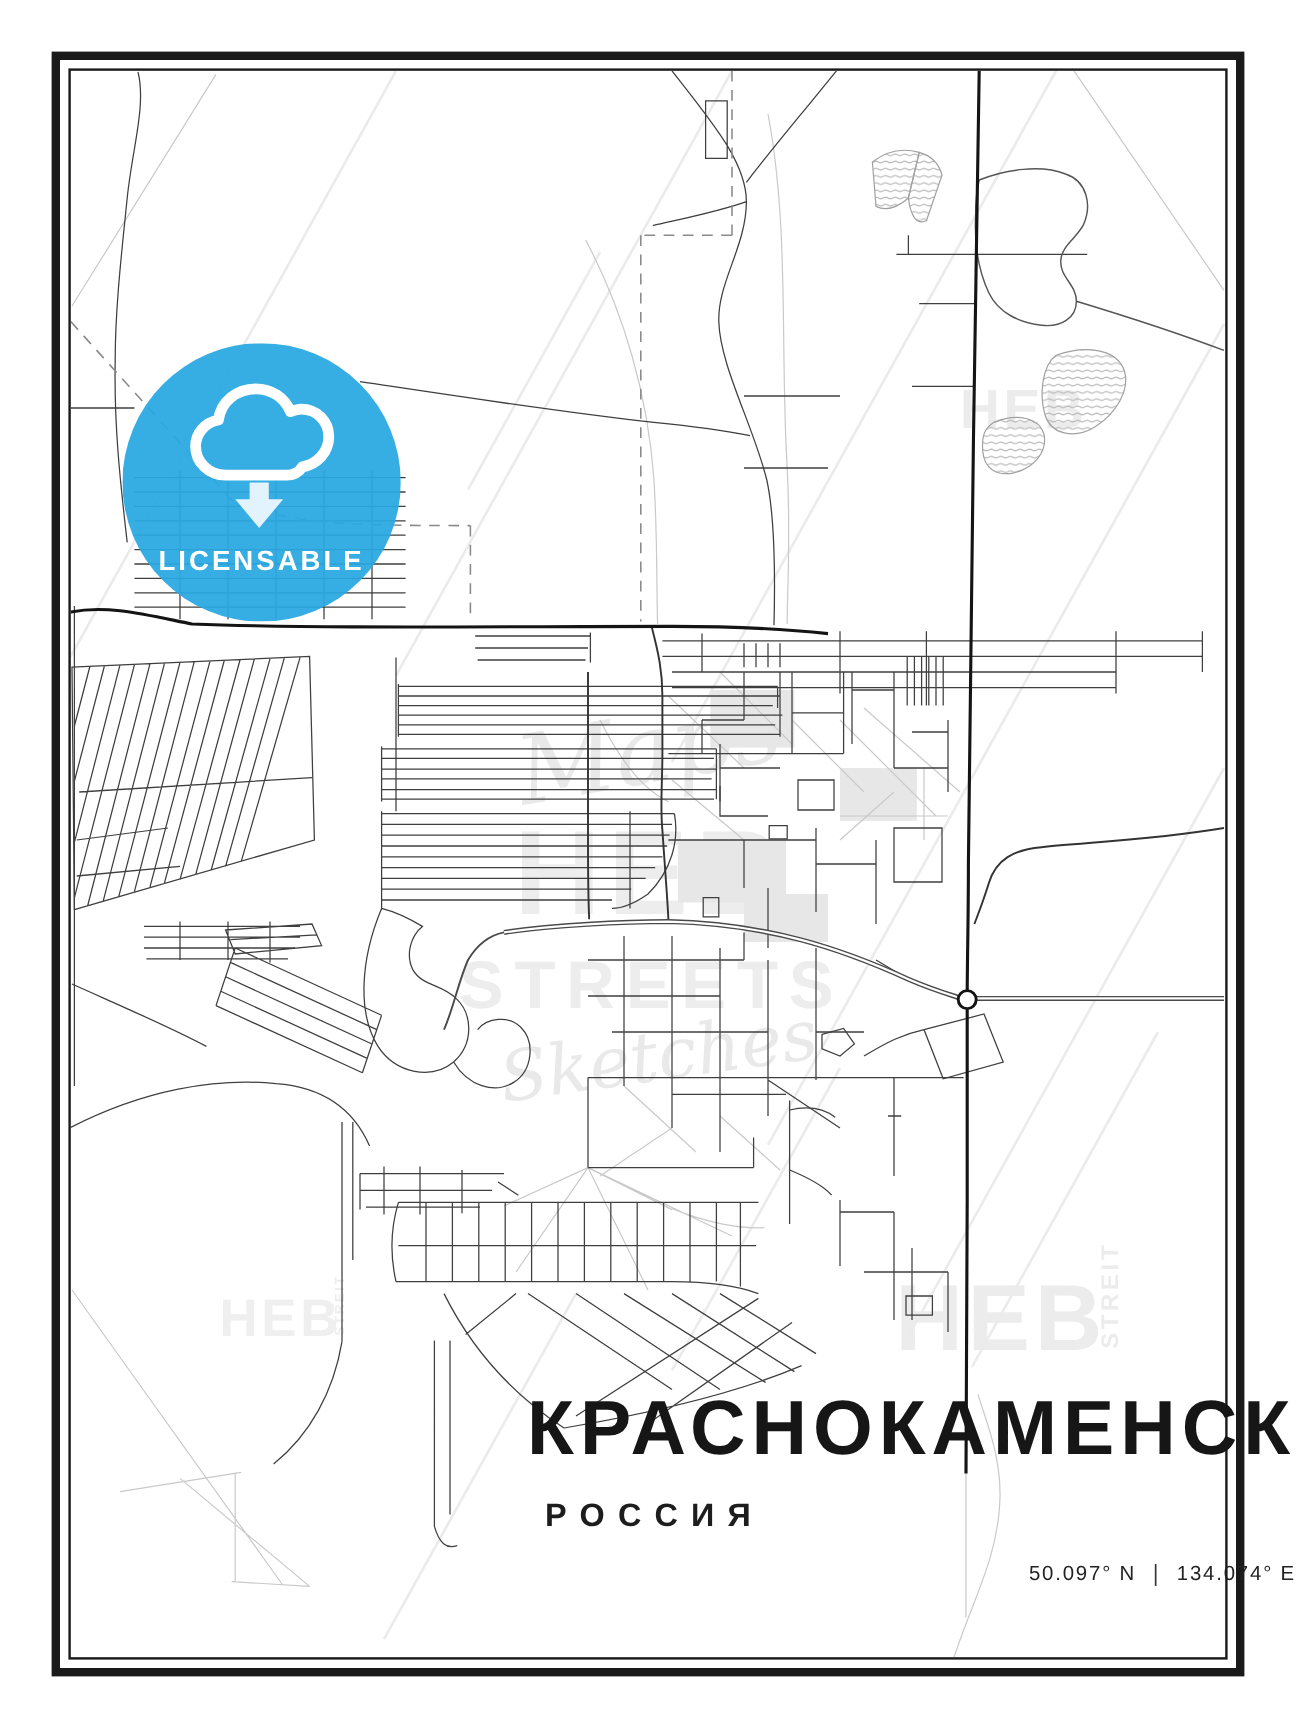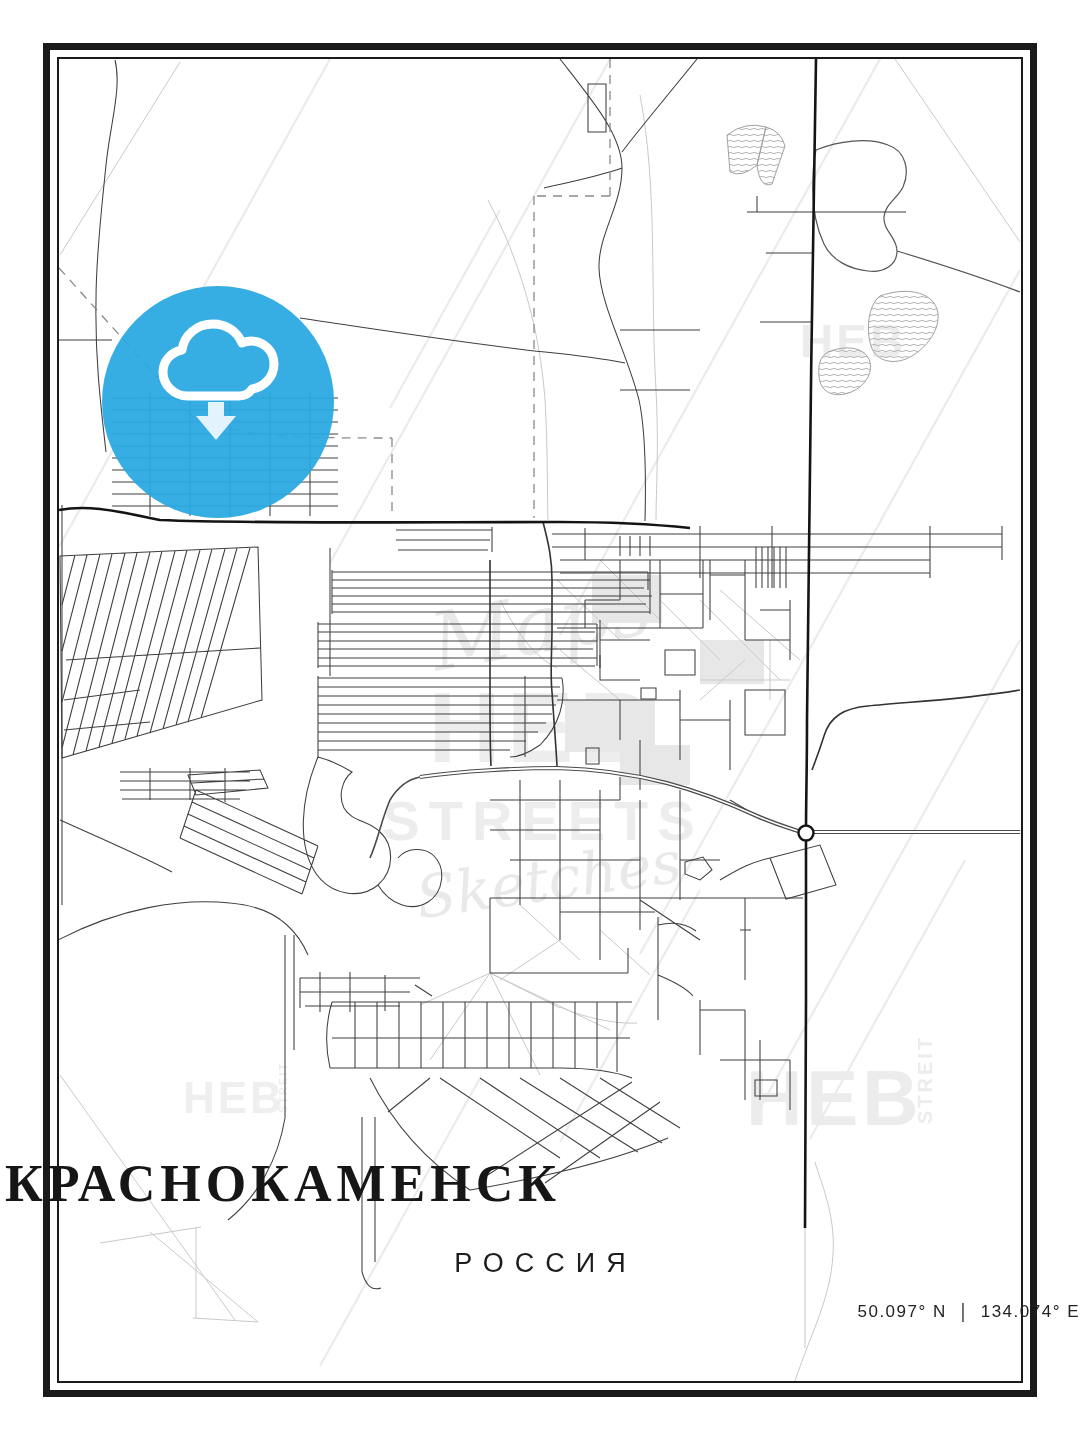--- a/index.html
+++ b/index.html
@@ -7,24 +7,24 @@
           font-family:"Liberation Sans","DejaVu Sans",sans-serif;}
   .frame-outer{position:absolute;inset:43px;border:7px solid #1a1a1a;pointer-events:none;}
   .frame-inner{position:absolute;inset:57px;border:2px solid #1a1a1a;pointer-events:none;}
   .map-svg{position:absolute;left:59px;top:59px;width:962px;height:1322px;display:block;}
   .wm-brand{font-family:"Liberation Sans",sans-serif;font-weight:700;}
   .wm-script{font-family:"DejaVu Serif",serif;font-style:italic;}
   .badge{position:absolute;left:102px;top:286px;width:232px;height:232px;}
   .badge svg{position:absolute;left:0;top:0;}
   .badge-label{position:absolute;left:0;top:168px;width:100%;text-align:center;color:#fff;
                font-size:23px;font-weight:700;letter-spacing:2.5px;}
-  .title{position:absolute;left:0;right:0;top:1158px;text-align:left;color:#161616;
-         font-size:52px;font-weight:700;letter-spacing:5px;padding-left:5px;line-height:1;font-family:Liberation Serif, serif;}
+  .title{position:absolute;left:0;right:0;top:1158px;text-align:right;color:#161616;
+         font-size:64px;font-weight:700;letter-spacing:5px;padding-left:5px;line-height:1;}
   .country{position:absolute;left:0;right:0;top:1250px;text-align:center;color:#1d1d1d;
-           font-size:27px;font-weight:400;letter-spacing:11px;padding-left:11px;line-height:1;}
+           font-size:27px;font-weight:700;letter-spacing:11px;padding-left:11px;line-height:1;}
   .coords{position:absolute;left:0;right:0;top:1303px;display:flex;justify-content:flex-end;
           align-items:center;color:#222;font-size:17px;letter-spacing:1.5px;line-height:1;}
   .coords .sep{margin:0 14px;color:#333;font-weight:400;transform:scaleY(1.15);}
 </style>
 </head>
 <body>
 
 <div class="poster">
 
   <svg class="map-svg" viewBox="59 59 962 1322" preserveAspectRatio="none">
@@ -174,20 +174,21 @@
 
   <div class="badge">
     <svg width="232" height="232" viewBox="0 0 232 232">
       <circle cx="116" cy="116" r="116" fill-opacity="0.94" fill="#29A8E1"></circle>
       <g transform="translate(52,24)">
         <path d="M34,86 C20,86 9,75 9,62 C9,51 17,42 28,40 C30,25 43,14 59,14 C72,14 83,21 88,33
                  C91,32 94,31 97,31 C110,31 120,41 120,54 C120,67 110,77 98,79 C95,84 90,86 85,86 Z" fill="none" stroke="#ffffff" stroke-width="9" stroke-linejoin="round"></path>
         <path d="M54,92 h16 v14 h12 l-20,24 -20,-24 h12 z" fill="#e2f3fd"></path>
       </g>
     </svg>
+    <span class="badge-label">LICENSABLE</span>
   </div>
 
   <div class="title">КРАСНОКАМЕНСК</div>
   <div class="country">РОССИЯ</div>
   <div class="coords">
     <span>50.097° N</span>
     <span class="sep">|</span>
     <span>134.074° E</span>
   </div>
 

